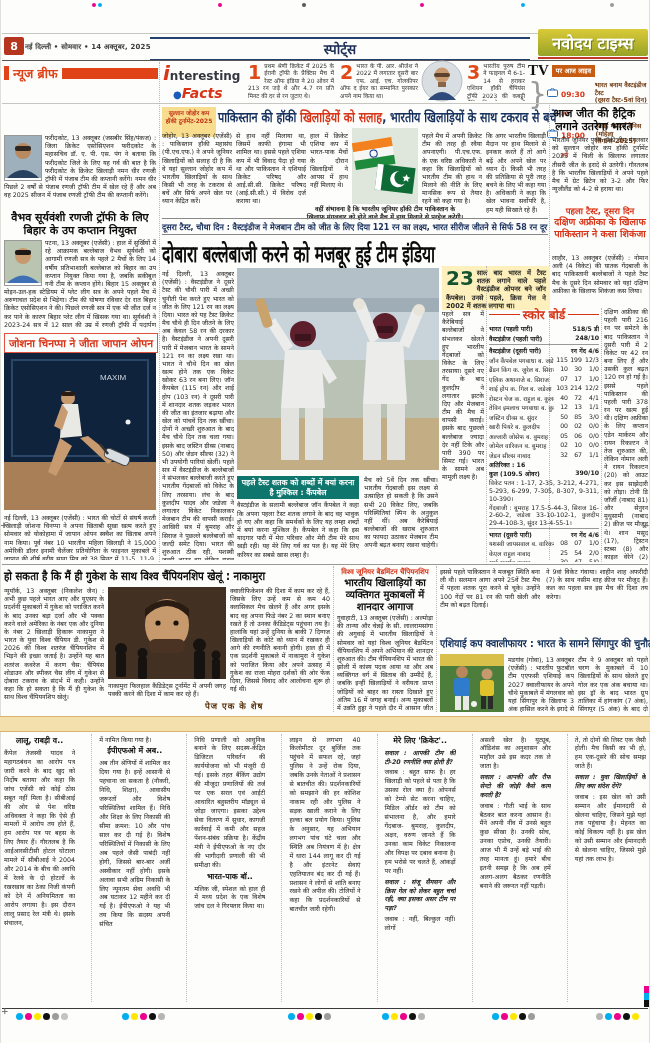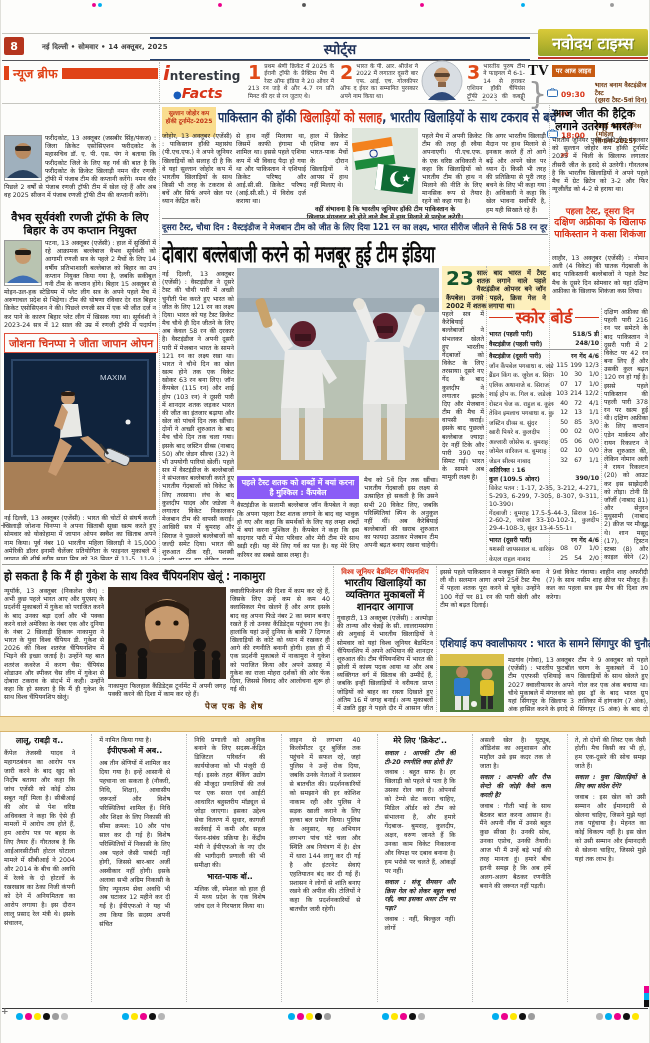--- a/index.html
+++ b/index.html
@@ -47,24 +47,24 @@
   .note{font-size:6.4px;font-weight:800;color:#222;text-align:center;line-height:1.2;}
   .today-h{font-size:11px;font-weight:900;color:#0d0d0d;text-align:center;line-height:1.2;}
   .pak-kicker{font-size:8.5px;font-weight:900;color:#d83418;text-align:center;}
   .pak-h{font-size:9.5px;font-weight:900;color:#d83418;text-align:center;line-height:1.25;}
   
   .strap{font-size:8.5px;font-weight:900;color:#1d3460;transform:scaleX(.93);transform-origin:left;}
   .big-h{font-size:23px;font-weight:900;color:#0a0a0a;transform:scaleX(.68);transform-origin:left;letter-spacing:-.3px;}
   .statbox{background:#fdf0bd;padding:3px 4px;}
   .statbox .n{float:left;font-size:20px;font-weight:900;color:#14532d;line-height:.9;margin-right:3px;}
   .statbox .t{font-size:6.6px;font-weight:700;line-height:1.25;text-align:justify;color:#1e1e1e;}
-  .subbox-title{background:#8b5cf6;color:#fff;font-size:7.8px;font-weight:900;text-align:center;line-height:1.25;padding:2px;}
+  .subbox-title{background:#0f766e;color:#fff;font-size:7.8px;font-weight:900;text-align:center;line-height:1.25;padding:2px;}
   
   .sb{font-size:6.2px;}
-  .sb-title{display:flex;align-items:center;gap:3px;color:#d83418;font-weight:900;font-size:16px;justify-content:center;text-align:right;}
+  .sb-title{display:flex;align-items:center;gap:3px;color:#d83418;font-weight:900;font-size:12px;justify-content:center;text-align:right;}
   .sb-title:before,.sb-title:after{content:"";flex:1;border-top:1.5px solid #d83418;}
   .sb-sum{display:flex;justify-content:space-between;font-weight:900;margin-top:1px;}
   .sb-head{display:flex;justify-content:space-between;font-weight:900;border-top:0.5px solid #999;margin-top:1px;padding-top:1px;}
   .sb-row{display:flex;margin-top:.5px;}
   .sb-n{flex:1;overflow:hidden;white-space:nowrap;}
   .sb-c{width:14px;text-align:right;} .sb-c3{width:17px;text-align:right;}
   .sb-line{margin-top:1px;line-height:1.25;text-align:justify;}
   .sb-total{display:flex;justify-content:space-between;font-weight:900;margin-top:1px;}
   
   .chess-h{font-size:11.5px;font-weight:900;color:#0d0d0d;transform:scaleX(.88);transform-origin:left;}
@@ -99,21 +99,21 @@
     <span class="abs" style="left:98px;width:4px;height:4px;border-radius:50%;background:#00aeef;"></span>
     <span class="abs" style="left:218px;width:4px;height:4px;border-radius:50%;background:#ec008c;"></span>
     <span class="abs" style="left:302px;width:4px;height:4px;border-radius:50%;background:#555;"></span>
     <span class="abs" style="left:420px;width:4px;height:4px;border-radius:50%;background:#ec008c;"></span>
     <span class="abs" style="left:521px;width:4px;height:4px;border-radius:50%;background:#00aeef;"></span>
     <span class="abs" style="left:610px;width:4px;height:4px;border-radius:50%;background:#999;"></span>
   </div>
 
   <div class="hrule" style="left:2px;top:33px;width:646px;border-top-color:#c6c6c0;"></div>
   <div class="abs pageno" style="left:4px;top:37px;width:20px;height:18px;">8</div>
-  <div class="abs dateline" style="left:42px;top:42px;">नई दिल्ली • सोमवार • 14 अक्तूबर, 2025</div>
+  <div class="abs dateline" style="left:25px;top:42px;">नई दिल्ली • सोमवार • 14 अक्तूबर, 2025</div>
   <div class="abs section-band" style="left:150px;top:37px;width:380px;">स्पोर्ट्स</div>
   <div class="abs masthead" style="left:538px;top:29px;width:110px;height:27px;">नवोदय टाइम्स</div>
   <div class="abs masthead-underline" style="left:538px;top:57px;width:110px;"></div>
   <div class="hrule" style="left:2px;top:60px;width:646px;border-top-color:#55555a;"></div>
 
   <div class="abs facts-logo" style="left:163px;top:63px;width:82px;line-height:1;">
     <div><span class="i">i</span><span class="rest">nteresting</span></div>
     <div style="margin-top:2px;padding-left:10px;"><span class="dot">●</span><span class="facts">Facts</span></div>
   </div>
 

